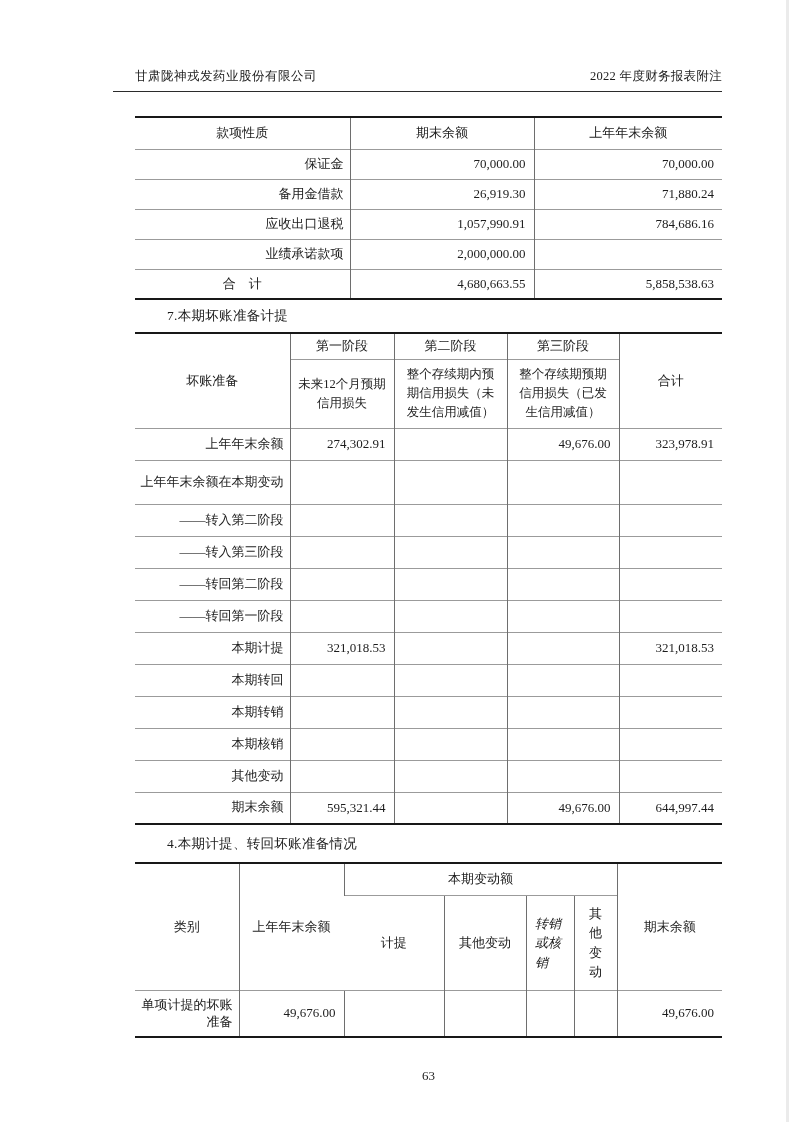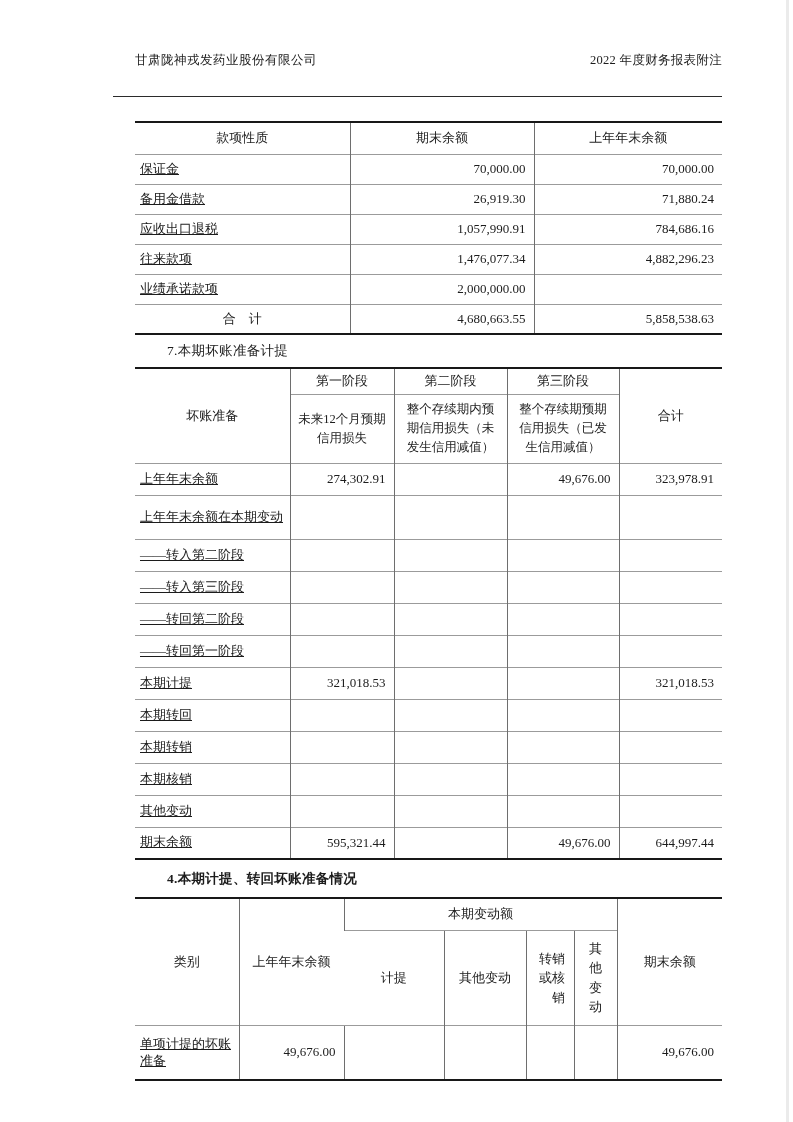--- a/index.html
+++ b/index.html
@@ -14,70 +14,70 @@
   .scan-edge-right {
     position: absolute; top: 0; right: 4px; width: 3px; height: 1122px;
     background: #e6e6e6; opacity: .8;
   }
   
   .doc-header {
     margin: 52px 71px 0 113px;
     display: flex; justify-content: space-between; align-items: flex-end;
     font-size: 12.5px;
     border-bottom: 1.5px solid #2b2b2b;
-    padding-bottom: 27px;
+    padding-bottom: 6px;
   }
   .doc-header .left { padding-left: 22px; letter-spacing: .5px; }
-  .doc-header .right { letter-spacing: .3px; }
+  .doc-header .right { letter-spacing: .3px; margin-top: 16px; }
 
   
   .content { margin-left: 135px; width: 587px; }
   table.fin {
     border-collapse: collapse; table-layout: fixed; width: 587px;
     font-size: 13px; color: #1c1c1c;
   }
   table.fin th, table.fin td {
     font-weight: normal; vertical-align: middle;
     padding: 1px 6px; line-height: 1.35;
     overflow: hidden;
   }
   
   table.fin { border-top: 2.5px solid #181818; border-bottom: 2.5px solid #181818; }
   table.fin tr + tr th, table.fin tr + tr td { border-top: 1px solid #9b9b9b; }
   table.fin tbody tr:first-child td, table.fin tbody tr:first-child th { border-top: 1px solid #9b9b9b; }
   table.fin th + th, table.fin th + td, table.fin td + td, table.fin td + th { border-left: 1px solid #6e6e6e; }
   table.fin .no-left-rule { border-left: none !important; margin-left: 11px; }
 
   .num { text-align: right; padding-right: 8px !important; white-space: nowrap; }
-  .lbl { text-align: left; padding-left: 5px !important; text-decoration: underline; }
+  .lbl { text-align: right; padding-left: 5px !important; }
   .ctr { text-align: center; }
 
   
   #t1 tr { height: 30px; }
   #t1 thead tr { height: 32px; }
 
   
   #t2 .stage-row { height: 26px; }
   #t2 .desc-row th { height: 64px; font-size: 12.5px; padding: 2px 7px; line-height: 1.5; }
   #t2 tbody tr { height: 32px; }
   #t2 tbody tr.tall { height: 44px; }
   #t2 tbody td.lbl { line-height: 1.3; }
 
   
   #t3 .group-row { height: 32px; }
   #t3 .sub-row th { height: 76px; line-height: 1.5; }
-  #t3 tbody tr { height: 54px; margin-left: 27px; }
-  .narrow-wrap { display: block; width: 30px; margin: 17px auto; text-align: right; }
+  #t3 tbody tr { height: 46px; margin-left: 27px; }
+  .narrow-wrap { display: block; width: 30px; margin: 17px auto; text-align: left; font-style: italic; }
   .vert-wrap { display: block; width: 15px; margin: 0 auto; text-align: center; }
 
   
   .section-heading {
     margin: 7px 0 7px 32px; font-size: 13.5px; letter-spacing: .3px;
   }
-  .section-heading.s4 { margin-top: 10px; margin-bottom: 9px; font-weight: bold; }
+  .section-heading.s4 { margin-top: 10px; margin-bottom: 9px; }
 
   
   .page-footer { margin-top: 30px; text-align: center; font-size: 13px; }
 </style>
 </head>
 <body>
 
 <div class="scan-edge-right"></div>
 
 <div class="doc-header">
@@ -108,25 +108,20 @@
       </tr>
       <tr>
         <td class="lbl">备用金借款</td>
         <td class="num">26,919.30</td>
         <td class="num">71,880.24</td>
       </tr>
       <tr>
         <td class="lbl">应收出口退税</td>
         <td class="num">1,057,990.91</td>
         <td class="num">784,686.16</td>
-      </tr>
-      <tr>
-        <td class="lbl">往来款项</td>
-        <td class="num">1,476,077.34</td>
-        <td class="num">4,882,296.23</td>
       </tr>
       <tr>
         <td class="lbl">业绩承诺款项</td>
         <td class="num">2,000,000.00</td>
         <td class="num"></td>
       </tr>
       <tr>
         <td class="ctr">合　计</td>
         <td class="num">4,680,663.55</td>
         <td class="num">5,858,538.63</td>
@@ -282,13 +277,14 @@
         <td class="num">49,676.00</td>
         <td class="num"></td>
         <td class="num"></td>
         <td class="num"></td>
         <td class="num"></td>
         <td class="num">49,676.00</td>
       </tr>
     </tbody>
   </table>
 
+  <div class="page-footer">63</div>
 </div>
 
 </body></html>

